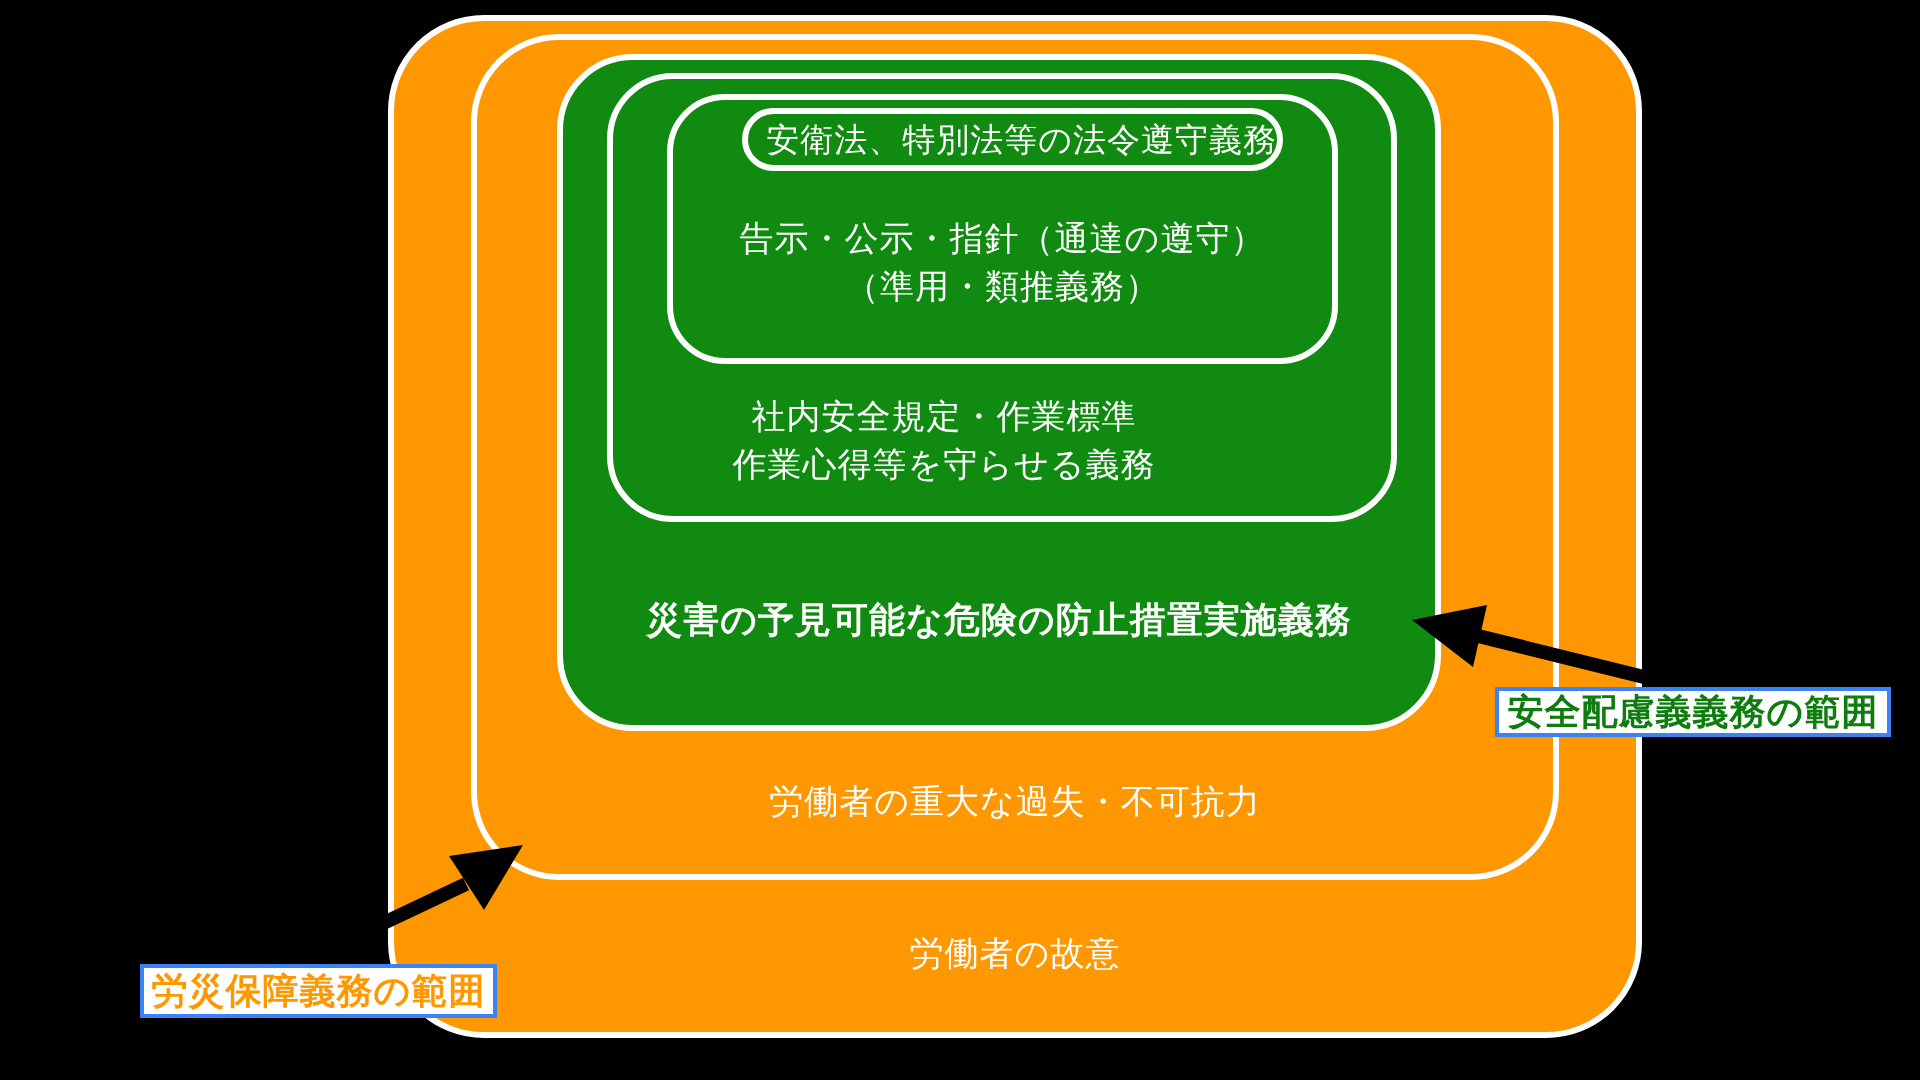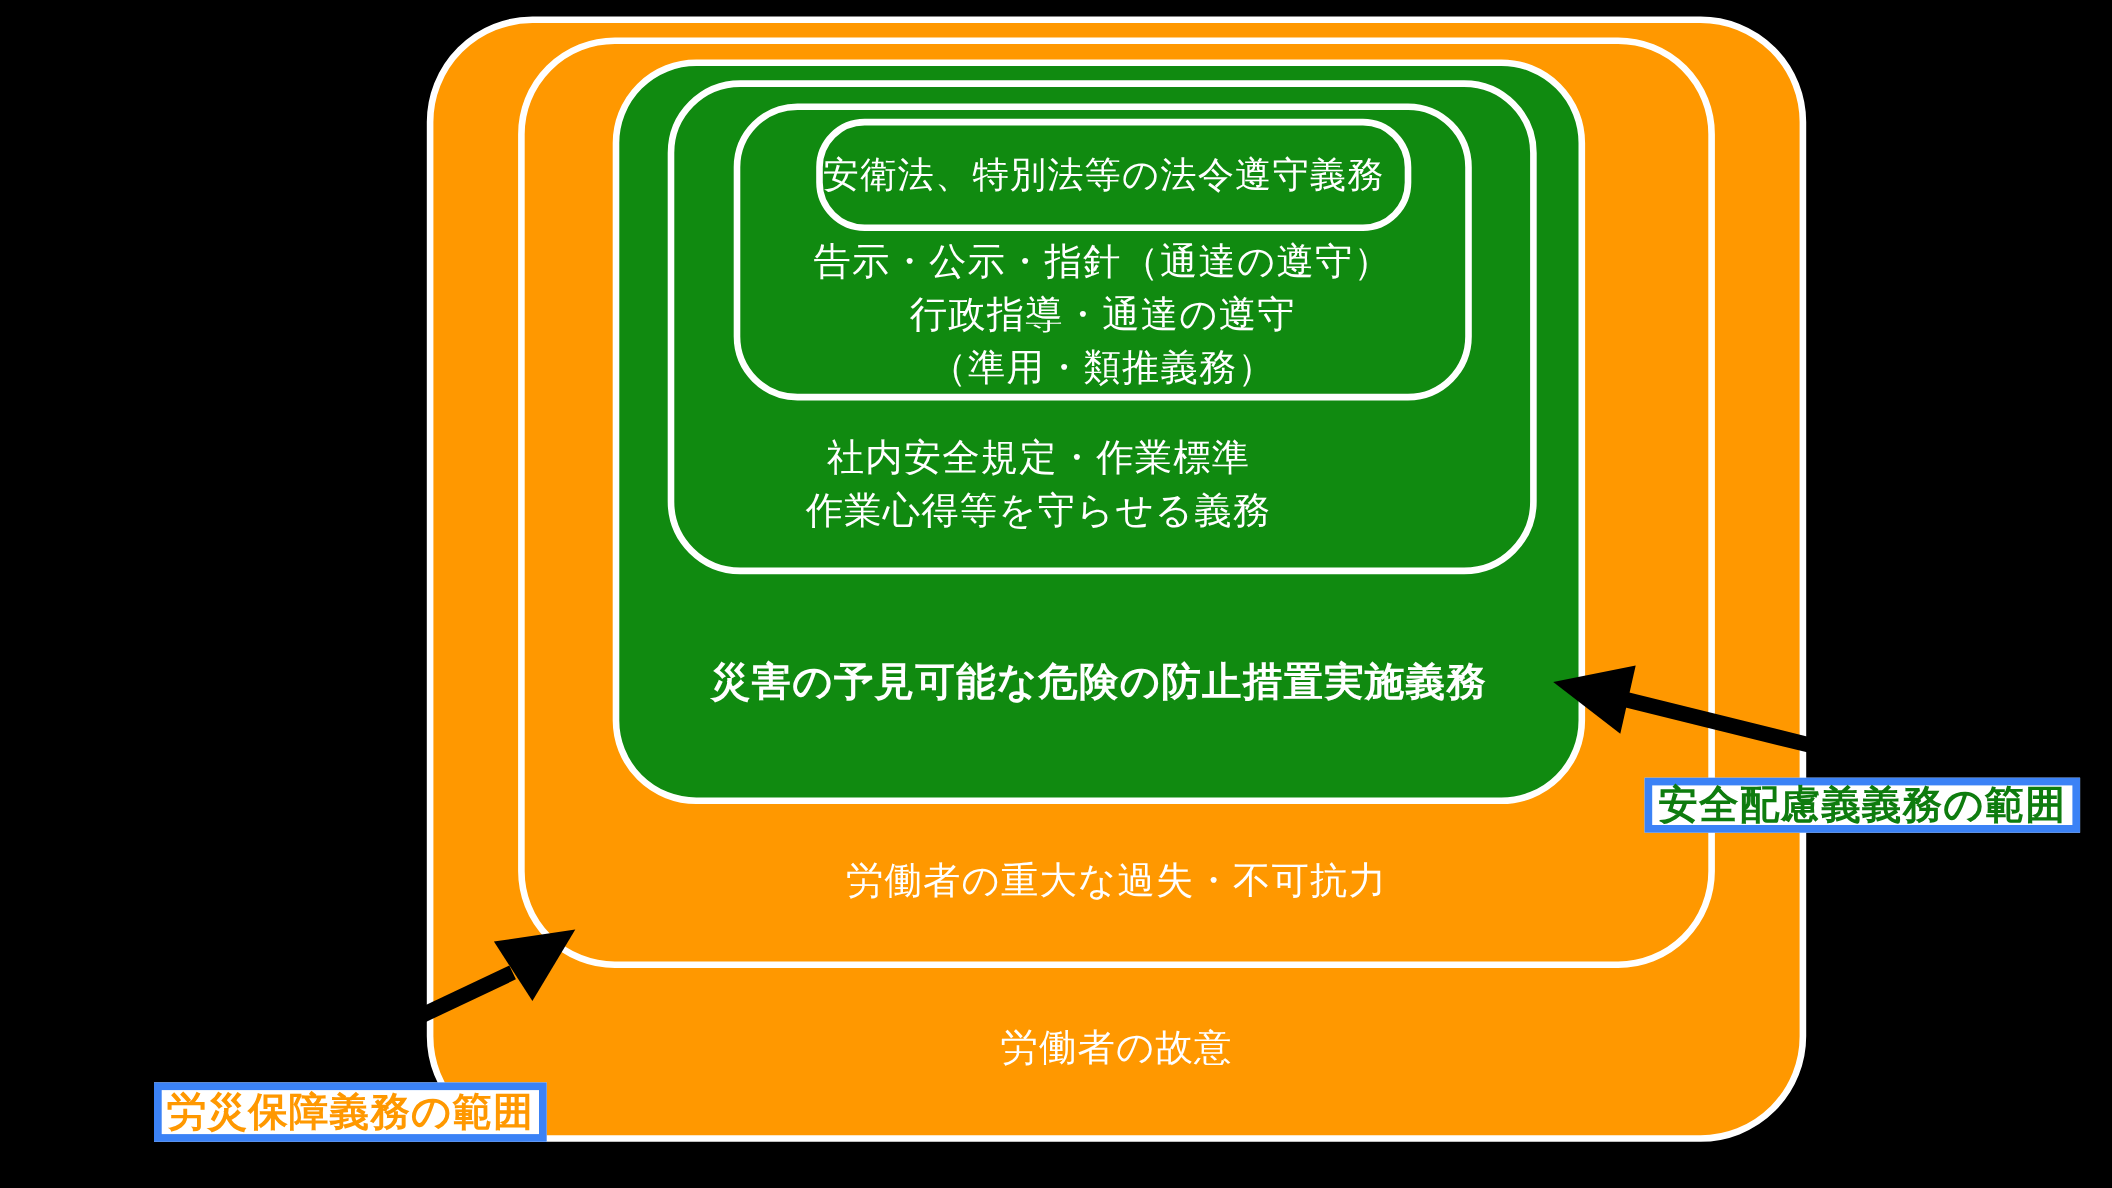--- a/index.html
+++ b/index.html
@@ -16,58 +16,57 @@
     position:relative;width:1920px;height:1080px;overflow:hidden;
     background:var(--background);
     font-family:"Liberation Sans","DejaVu Sans",sans-serif;
   }
   .ring{position:absolute;box-sizing:border-box;border:6px solid var(--border-white);}
   .ring-a{left:388px;top:15px;width:1254px;height:1023px;border-radius:96px;background:var(--orange);}
   .ring-b{left:471px;top:34px;width:1088px;height:846px;border-radius:88px;background:var(--orange);}
   .ring-c{left:557px;top:54px;width:884px;height:677px;border-radius:76px;background:var(--green);}
   .ring-d{left:607px;top:73px;width:790px;height:449px;border-radius:66px;background:var(--green);}
   .ring-e{left:667px;top:94px;width:671px;height:270px;border-radius:58px;background:var(--green);}
-  .ring-f{left:742px;top:108px;width:541px;height:102px;border-radius:44px;background:var(--green);
-          display:flex;align-items:center;justify-content:flex-start;}
+  .ring-f{left:742px;top:108px;width:541px;height:63px;border-radius:44px;background:var(--green);
+          display:flex;align-items:center;justify-content:flex-end;}
   .boxtext{
     position:absolute;color:#ffffff;text-align:center;
     font-size:34px;line-height:48px;letter-spacing:1px;white-space:nowrap;
   }
   .text-f{position:static;font-size:33px;line-height:36px;}
   .text-e{left:667px;top:214px;width:671px;}
   .text-d{left:607px;top:392px;width:674px;}
   .text-c{left:557px;top:596px;width:884px;font-size:36px;font-weight:bold;}
   .text-b{left:471px;top:777px;width:1088px;}
   .text-a{left:388px;top:929px;width:1254px;}
   .arrow-layer{position:absolute;left:0;top:0;width:1920px;height:1080px;pointer-events:none;}
   .callout{
-    position:absolute;box-sizing:border-box;background:#ffffff;border:7px solid #3b82f6;
+    position:absolute;box-sizing:border-box;background:#ffffff;border:4px solid #3b82f6;
     display:flex;align-items:center;justify-content:center;
-    font-weight:bold;font-size:36px;white-space:nowrap;letter-spacing:1px;margin-top:20px;
+    font-weight:bold;font-size:36px;white-space:nowrap;letter-spacing:1px;
   }
   .callout-safety{left:1495px;top:687px;width:396px;height:50px;color:var(--callout-green-text);}
   .callout-rosai{left:140px;top:964px;width:357px;height:54px;color:var(--callout-orange-text);}
 </style>
 </head>
 <body>
 
 <div class="canvas">
 
   <div class="ring ring-a"></div>
   <div class="ring ring-b"></div>
   <div class="ring ring-c"></div>
   <div class="ring ring-d"></div>
   <div class="ring ring-e"></div>
   <div class="ring ring-f">
     <div class="boxtext text-f">安衛法、特別法等の法令遵守義務</div>
   </div>
 
   <div class="boxtext text-e">
     <div>告示・公示・指針（通達の遵守）</div>
-    <div>行政指導・通達の遵守</div>
     <div>（準用・類推義務）</div>
   </div>
 
   <div class="boxtext text-d">
     <div>社内安全規定・作業標準</div>
     <div>作業心得等を守らせる義務</div>
   </div>
 
   <div class="boxtext text-c">災害の予見可能な危険の防止措置実施義務</div>
 

